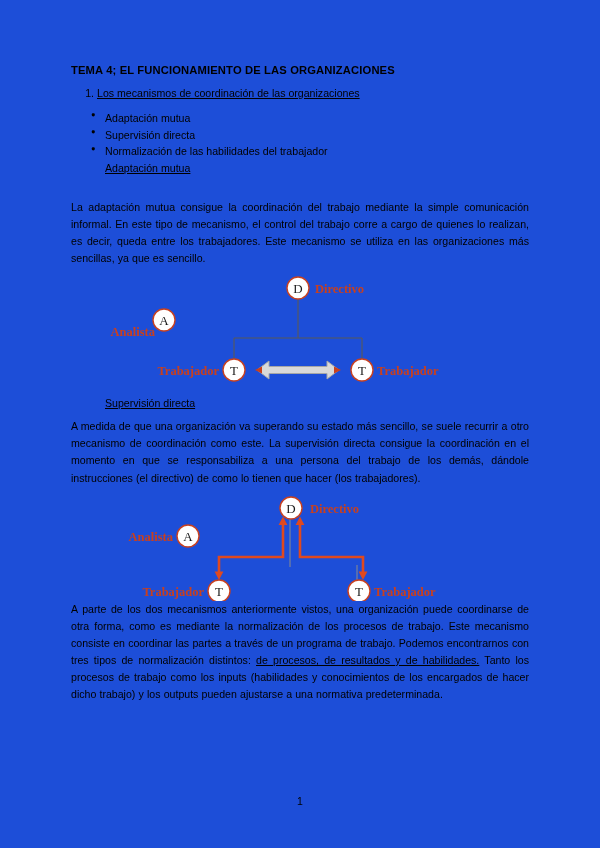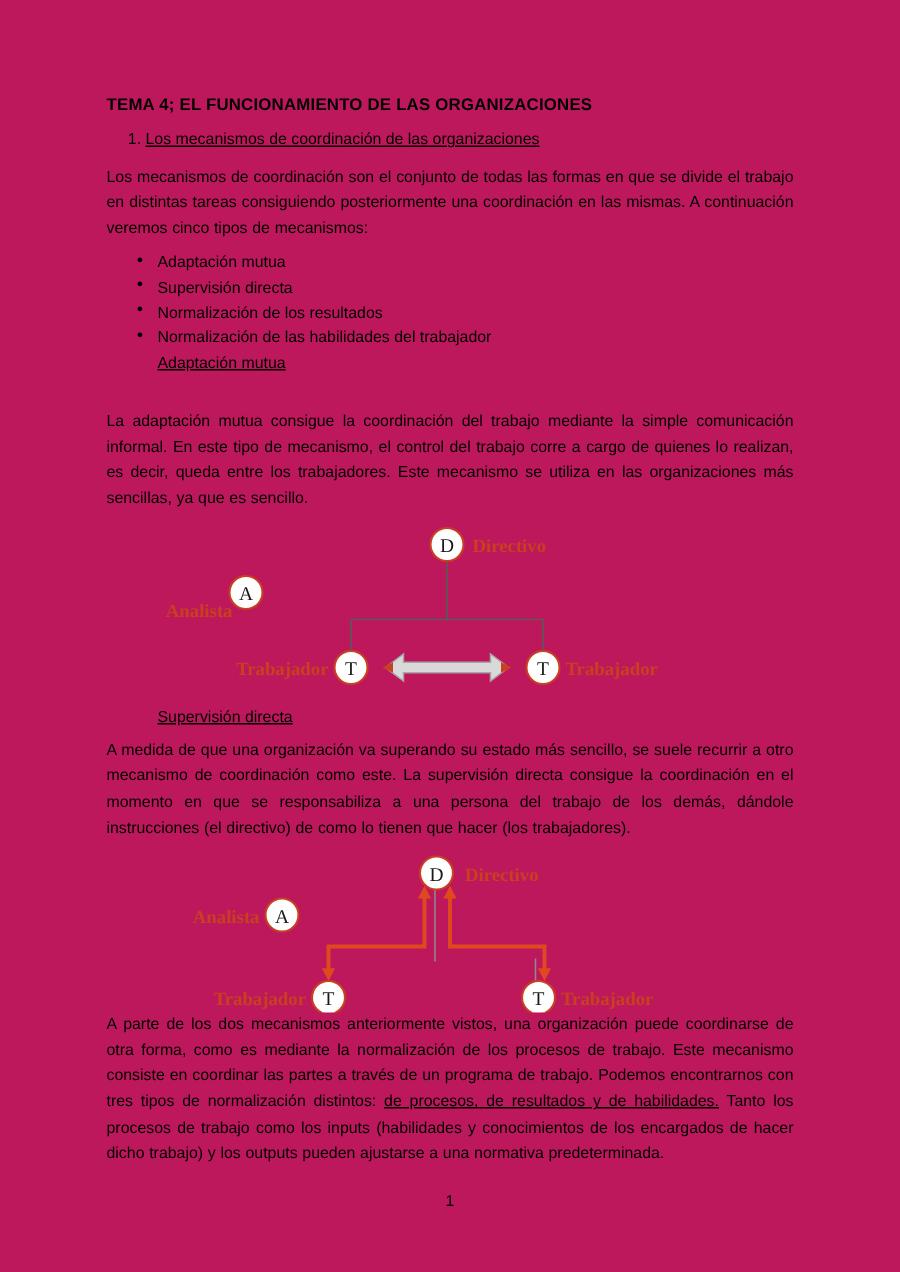--- a/index.html
+++ b/index.html
@@ -13,21 +13,21 @@
     font-family: "Liberation Sans", sans-serif;
     color: #000000;
     position: relative;
     overflow: hidden;
   }
   .page {
     position: absolute;
     left: 0; top: 0;
     width: 600px;
     height: 848px;
-    background: #be185d;
+    background: #1d4ed8;
   }
   .content {
     position: absolute;
     left: 71px;
     top: 63px;
     width: 458px;
   }
 
   h1.doc-title {
     font-size: 11.2px;
@@ -111,26 +111,24 @@
   <div class="content">
 
     <h1 class="doc-title">TEMA 4; EL FUNCIONAMIENTO DE LAS ORGANIZACIONES</h1>
 
     <ol class="numbered">
       <li>
         <span class="u">Los mecanismos de coordinación de las organizaciones</span>
       </li>
     </ol>
 
-    <p class="body">Los mecanismos de coordinación son el conjunto de todas las formas en que se divide el trabajo en distintas tareas consiguiendo posteriormente una coordinación en las mismas. A continuación veremos cinco tipos de mecanismos:</p>
 
     <ul class="bullets">
       <li>Adaptación mutua</li>
       <li>Supervisión directa</li>
-      <li>Normalización de los resultados</li>
       <li>Normalización de las habilidades del trabajador</li>
     </ul>
 
     <div class="sub-head sub-head-indent-1">Adaptación mutua</div>
 
     <p class="body" style="margin-top:22px;">La adaptación mutua consigue la coordinación del trabajo mediante la simple comunicación informal. En este tipo de mecanismo, el control del trabajo corre a cargo de quienes lo realizan, es decir, queda entre los trabajadores. Este mecanismo se utiliza en las organizaciones más sencillas, ya que es sencillo.</p>
 
     <div class="diagram">
       <svg width="458" height="110" viewBox="0 0 458 110" xmlns="http://www.w3.org/2000/svg">
 

